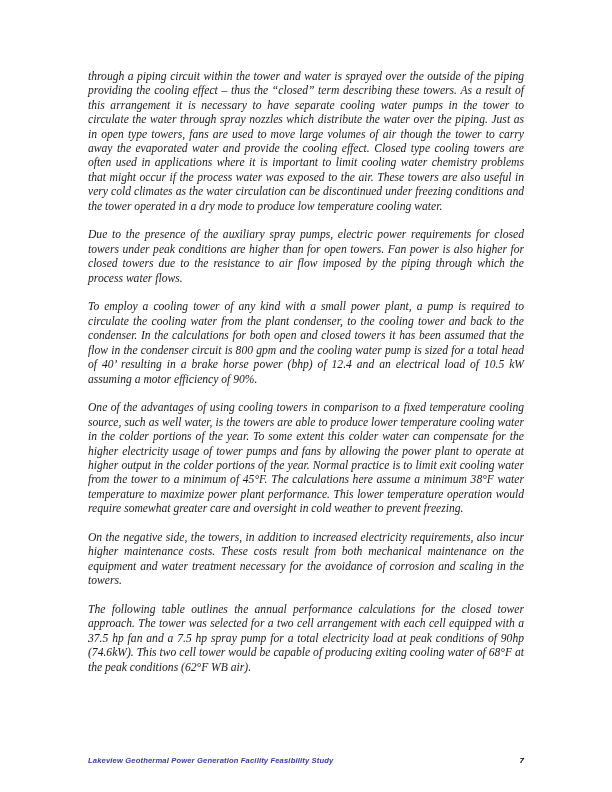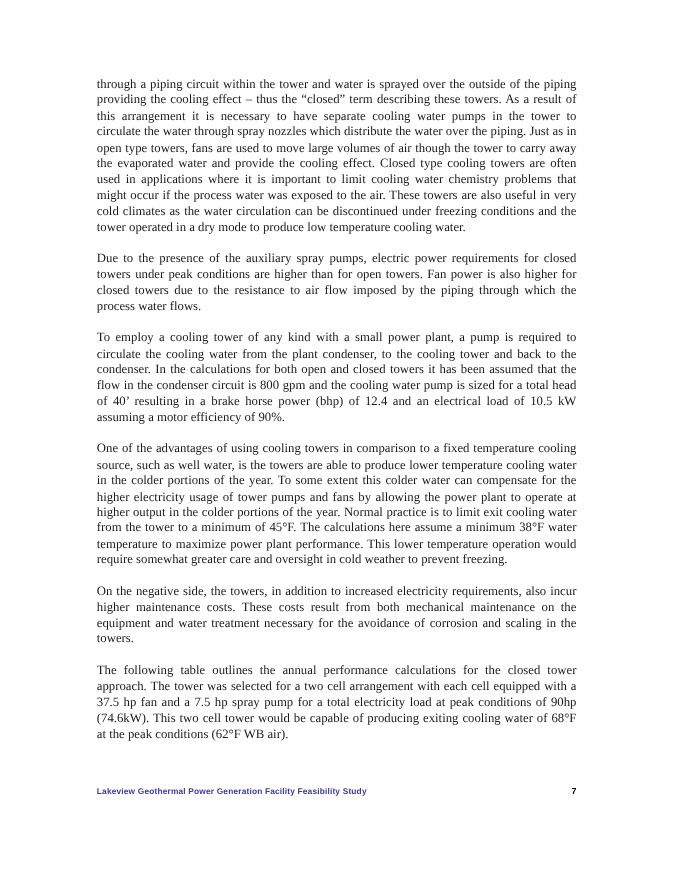--- a/index.html
+++ b/index.html
@@ -16,20 +16,21 @@
     color: #000000;
     -webkit-font-smoothing: antialiased;
   }
   #page {
     position: absolute;
     left: 0;
     top: 0;
     width: 556px;
     height: 792px;
     background: #ffffff;
+    font-style: italic;
   }
   #content {
     position: absolute;
     left: 88px;
     top: 70px;
     width: 436px;
   }
   p.body-para {
     margin: 0 0 14.4px 0;
     font-size: 11.6px;
@@ -38,25 +39,25 @@
     text-justify: inter-word;
     hyphens: none;
     color: #1a1a1a;
   }
   p.body-para:last-child {
     margin-bottom: 4px;
   }
   #footer {
     position: absolute;
     left: 88px;
-    top: 708px;
+    top: 756px;
     width: 436px;
     height: 16px;
     display: flex;
-    align-items: flex-end;
+    align-items: flex-start;
     justify-content: space-between;
   }
   #footer-title {
     font-family: "Liberation Sans", "DejaVu Sans", sans-serif;
     font-size: 7.6px;
     font-weight: bold;
     color: #3b3b9e;
     letter-spacing: 0.15px;
     white-space: nowrap;
   }

